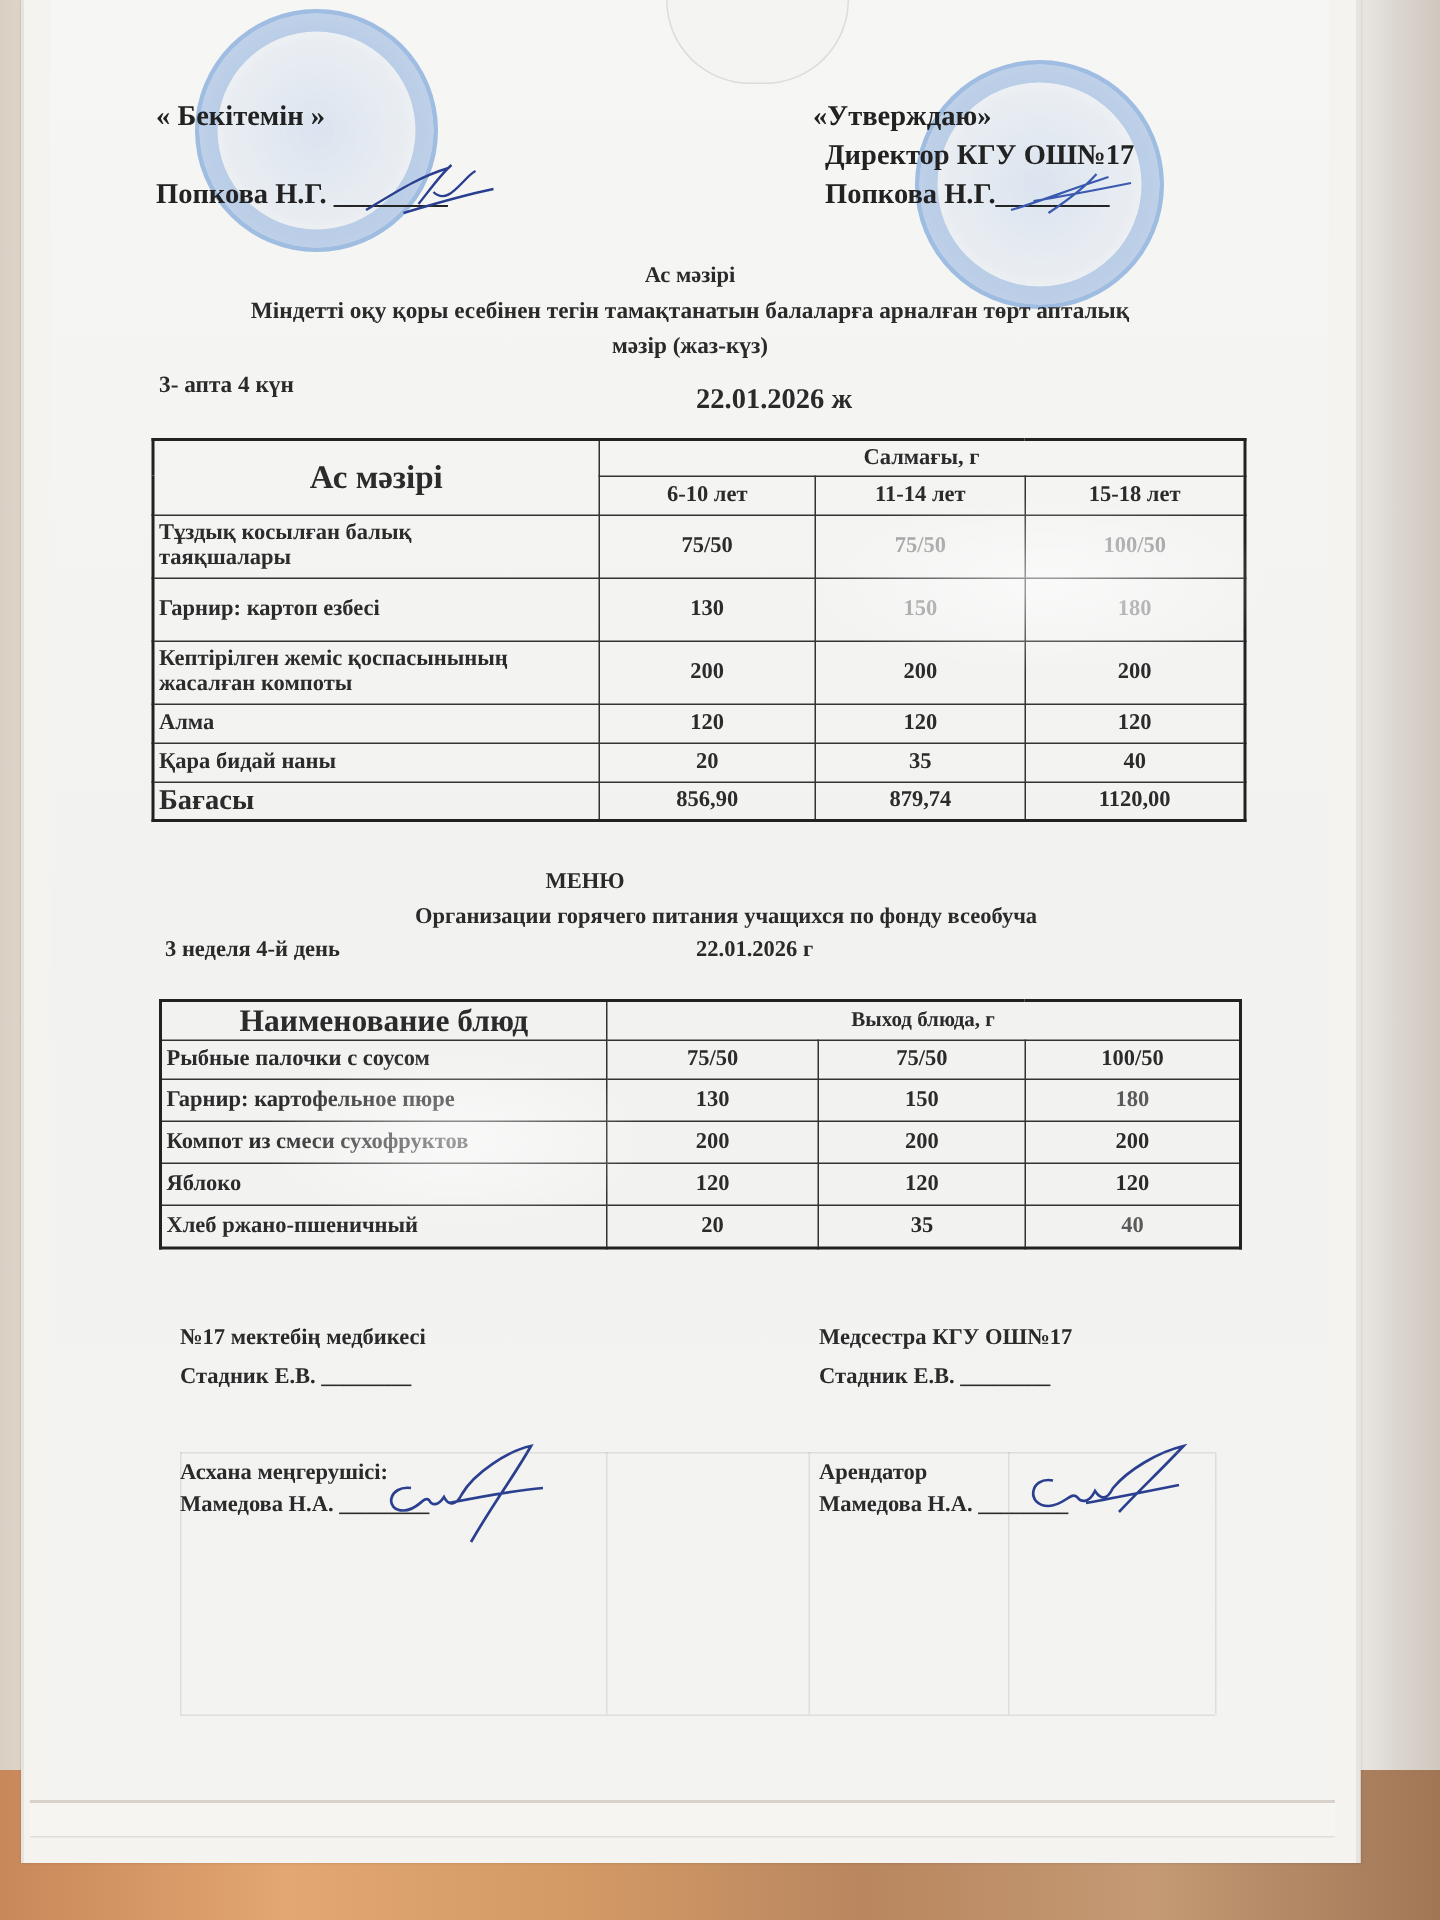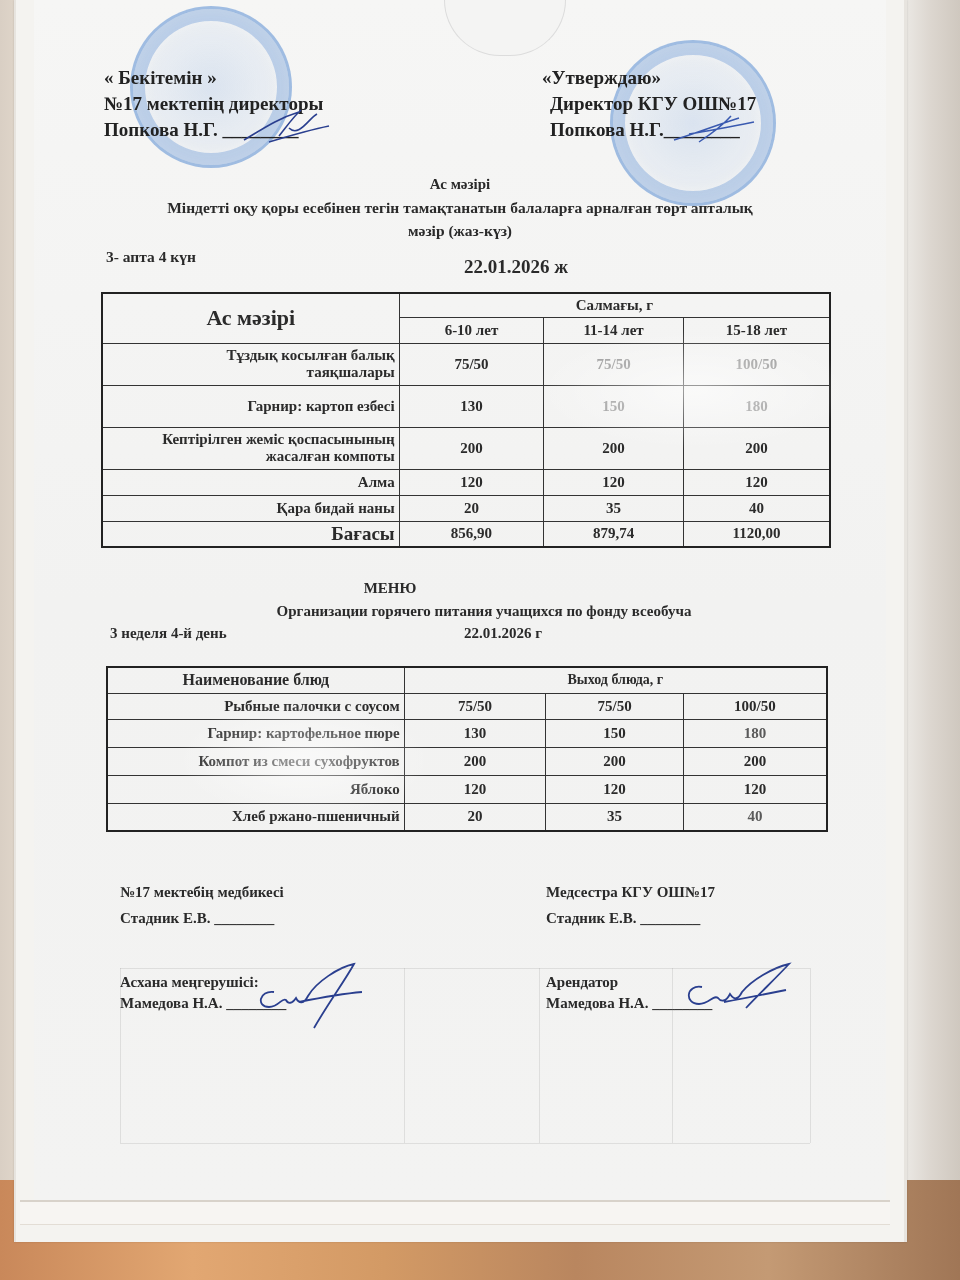--- a/index.html
+++ b/index.html
@@ -44,21 +44,21 @@
   .hdr { font-size: 19px; line-height: 24px; color: #222; }
   .center { text-align: center; }
   table.menu {
     position: absolute; border-collapse: collapse; background: transparent;
     font-family: "Liberation Serif", serif; font-weight: bold; color: #2b2b2b;
   }
   table.menu td, table.menu th {
     border: 1.5px solid #333; padding: 0 4px; font-size: 15px; text-align: center;
   }
   table.menu { border: 2.5px solid #222; }
-  table.menu td.name { text-align: right; padding-left: 3px; }
+  table.menu td.name { text-align: left; padding-left: 3px; }
   table.menu .big { font-size: 22px; font-weight: bold; }
   .faded { color: #9a9a9a; }
   .semi { color: #5a5a5a; }
   .glare {
     position: absolute; pointer-events: none;
     background: radial-gradient(ellipse, rgba(255,255,255,0.55) 0%, rgba(255,255,255,0) 70%);
   }
   .ghost-line { position: absolute; background: rgba(130,130,130,0.18); }
 </style>
 </head>
@@ -67,21 +67,20 @@
 <div class="bottom-food"></div>
 <div class="sleeve"></div>
 
 <div class="paper">
   <div class="hole"></div>
 
   <div class="stamp" style="left:96px; top:6px; width:156px; height:156px;"></div>
   <div class="stamp" style="left:576px; top:40px; width:160px; height:160px;"></div>
 
   <div class="txt hdr" style="left:70px; top:66px;">« Бекітемін »</div>
-  <div class="txt hdr" style="left:70px; top:92px;">№17 мектепің директоры</div>
   <div class="txt hdr" style="left:70px; top:118px;">Попкова Н.Г. ________</div>
 
   <div class="txt hdr" style="left:508px; top:66px;">«Утверждаю»</div>
   <div class="txt hdr" style="left:516px; top:92px;">Директор КГУ ОШ№17</div>
   <div class="txt hdr" style="left:516px; top:118px;">Попкова Н.Г.________</div>
 
   <svg class="signature" style="left:205px; top:108px;" width="95" height="40" viewBox="0 0 95 40">
     <path d="M5 32 C 25 20, 40 10, 60 4 M 40 28 C 48 18, 55 8, 62 2 M 30 34 C 50 28, 70 22, 90 18 M 50 20 C 60 30, 70 10, 78 6" stroke="#2a3f8f" stroke-width="1.6" fill="none"></path>
   </svg>
   <svg class="signature" style="left:635px; top:112px;" width="90" height="36" viewBox="0 0 90 36">
@@ -157,21 +156,21 @@
 
   <table class="menu" style="left:72px; top:666px; width:722px;">
     <colgroup>
         <col style="width:298px">
         <col style="width:142px">
         <col style="width:138px">
         <col style="width:144px">
       </colgroup>
     <tbody>
         <tr style="height:26px;">
-      <td class="big" style="font-size:16px;">Наименование блюд</td>
+      <td class="big" style="font-size:21px;">Наименование блюд</td>
       <td colspan="3" style="font-size:14px;">Выход блюда, г</td>
     </tr>
     <tr style="height:26px;">
       <td class="name">Рыбные палочки с соусом</td>
       <td>75/50</td>
       <td>75/50</td>
       <td>100/50</td>
     </tr>
     <tr style="height:28px;">
       <td class="name">Гарнир: картофельное пюре</td>

